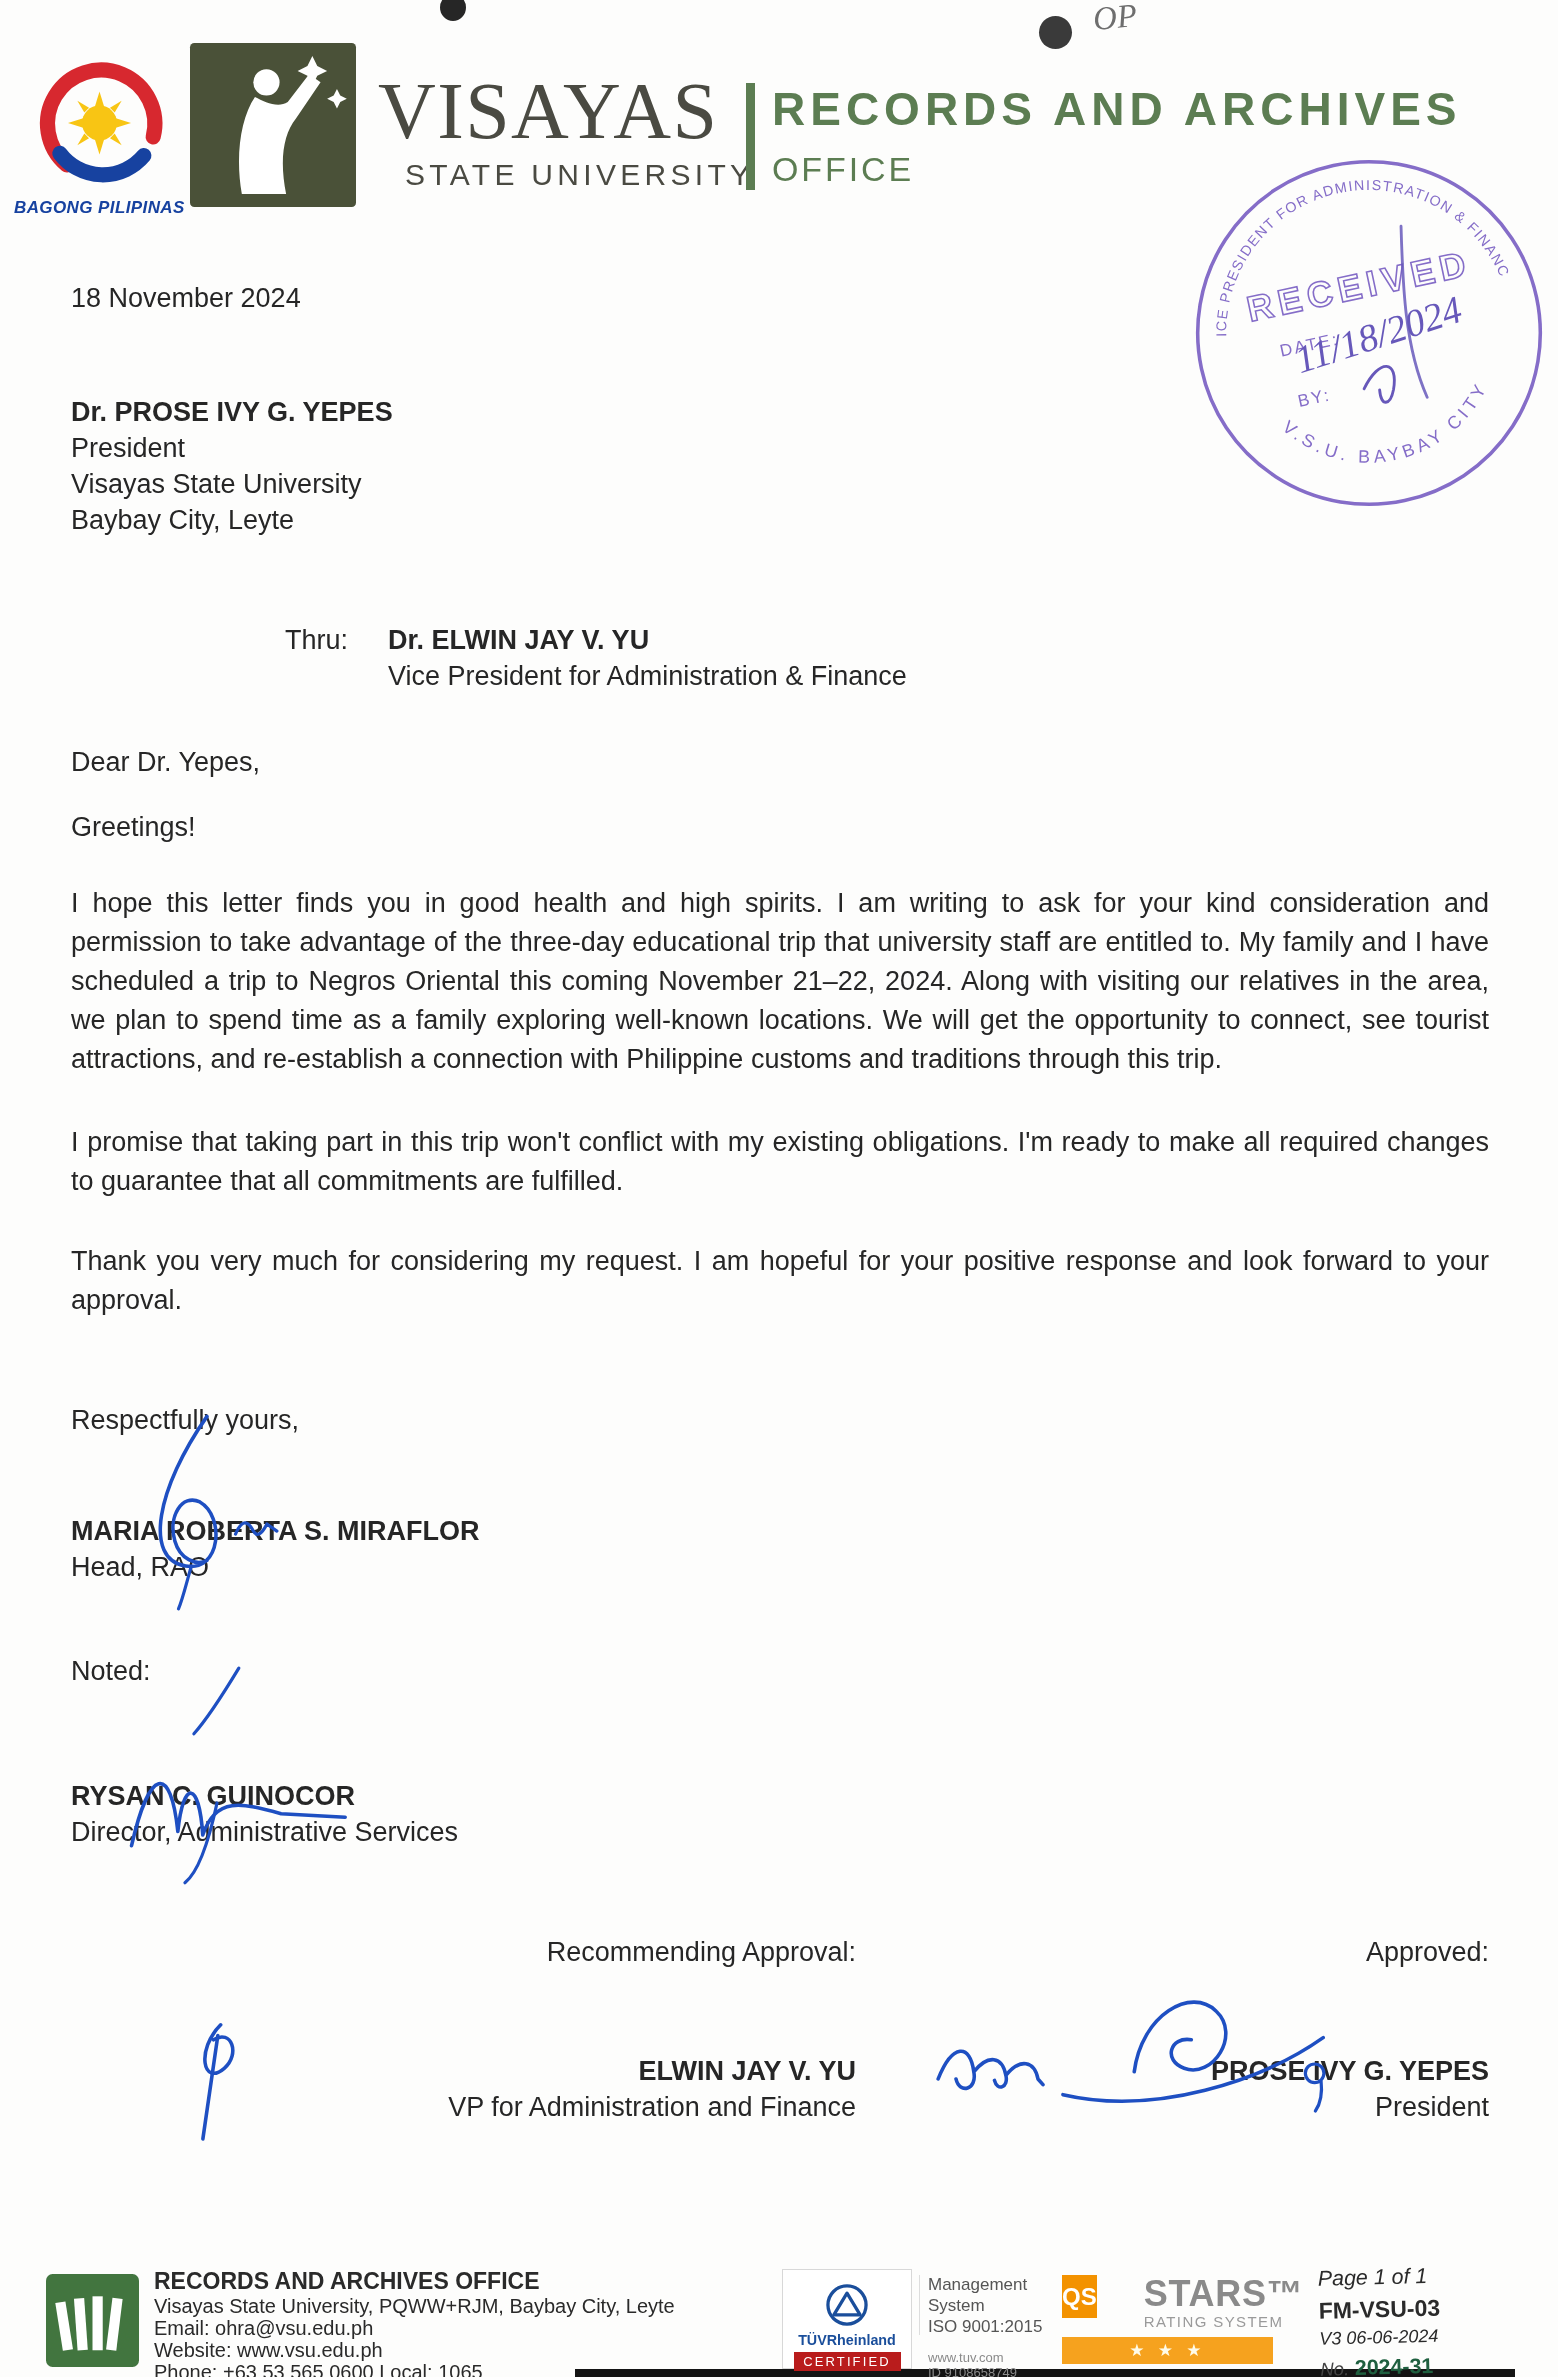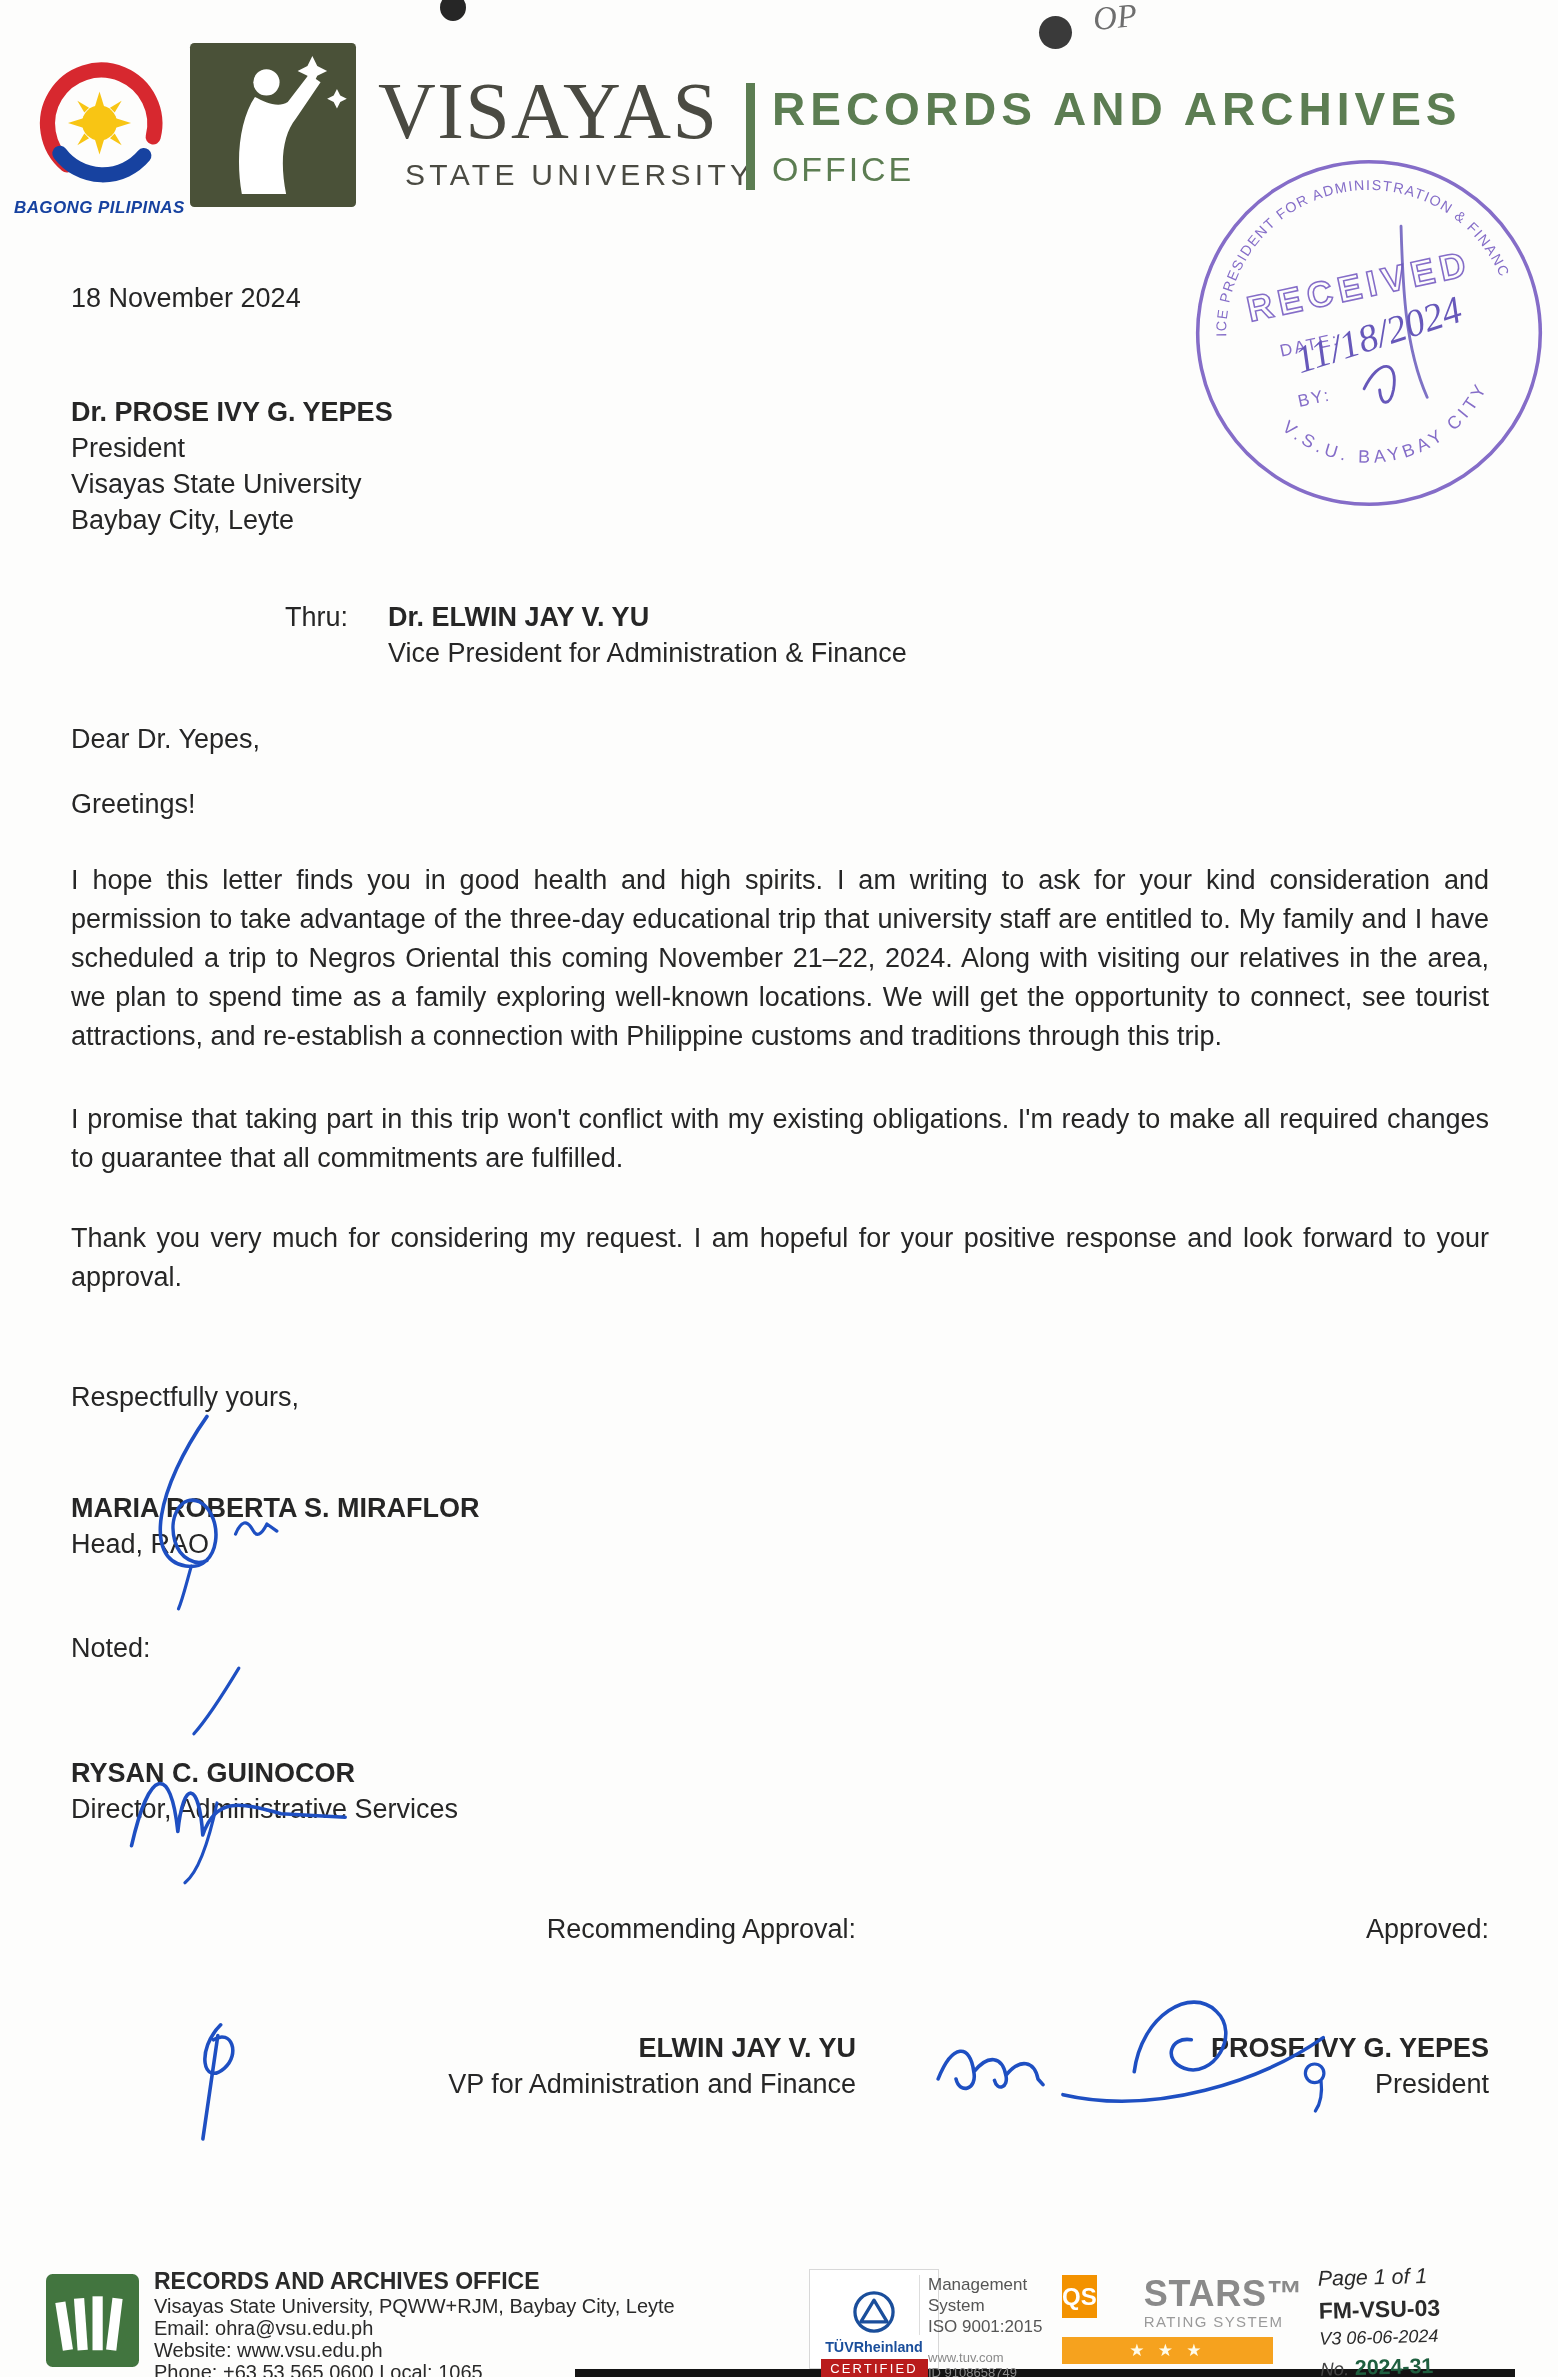--- a/index.html
+++ b/index.html
@@ -36,21 +36,21 @@
 
   
   .stamp { position:absolute; left:1187px; top:151px; width:364px; height:364px;
            transform:rotate(-12deg); opacity:.92; pointer-events:none; }
 
   
   .letter { position:absolute; left:71px; top:280px; width:1418px; font-size:27px; line-height:36px; }
   .blk-date { }
   .blk-recipient { margin-top:78px; line-height:36px; }
   .bold { font-weight:700; }
-  .blk-thru { margin-top:61px; padding-left:214px; display:flex; }
+  .blk-thru { margin-top:84px; padding-left:214px; display:flex; }
   .thru-label { width:103px; flex:none; }
   .blk-salutation { margin-top:50px; }
   .blk-greeting { margin-top:28.5px; }
   .para { margin-top:39px; text-align:justify; line-height:39px; }
   .para2 { margin-top:44px; }
   .para3 { margin-top:41px; }
   .blk-closing { margin-top:82px; }
   .blk-signer { margin-top:75px; line-height:36px; }
   .blk-noted { margin-top:68px; }
   .blk-noted-signer { margin-top:89px; line-height:36px; }
@@ -61,22 +61,22 @@
 
   .sig { position:absolute; pointer-events:none; }
   .sig path { fill:none; stroke:#1e4fc2; stroke-linecap:round; stroke-linejoin:round; }
 
   
   .footer { position:absolute; left:0; top:2258px; width:1558px; height:119px; }
   .f-icon { position:absolute; left:46px; top:15.7px; width:93px; height:93px; }
   .f-text { position:absolute; left:154px; top:8.6px; font-size:20px; line-height:22px; color:#2a2a2a; }
   .f-office { font-size:23px; font-weight:700; line-height:28.5px; }
 
-  .tuv-badge { position:absolute; left:809px; top:11.4px; width:130px; height:100px;
-               border:0.7px solid #d8d8d8; background:#fff; text-align:center; padding-top:19px; }
+  .tuv-badge { position:absolute; left:782px; top:11.4px; width:130px; height:100px;
+               border:0.7px solid #d8d8d8; background:#fff; text-align:center; padding-top:12px; }
   .tuv-brand { font-size:14.3px; font-weight:700; color:#1a4e9b; margin-top:1.4px; }
   .tuv-certified { margin:4.3px auto 0; width:107px; background:#b91c1c; color:#fff;
                    font-size:13px; letter-spacing:2.1px; padding:2.1px 0; }
   .tuv-text { position:absolute; left:928px; top:15.7px; font-size:17px; line-height:21px; color:#555; }
   .tuv-url { margin-top:13px; font-size:13px; line-height:15px; color:#8a8a8a; }
   .tuv-sep { position:absolute; left:919px; top:17px; width:1.4px; height:60px; background:#ddd; }
 
   .qs-badge { position:absolute; left:1062px; top:17px; width:211px; }
   .qs-top { display:flex; align-items:flex-start;gap:40px; }
   .qs-square { width:43px; height:43px; background:#f39200; color:#fff; font-weight:700;

